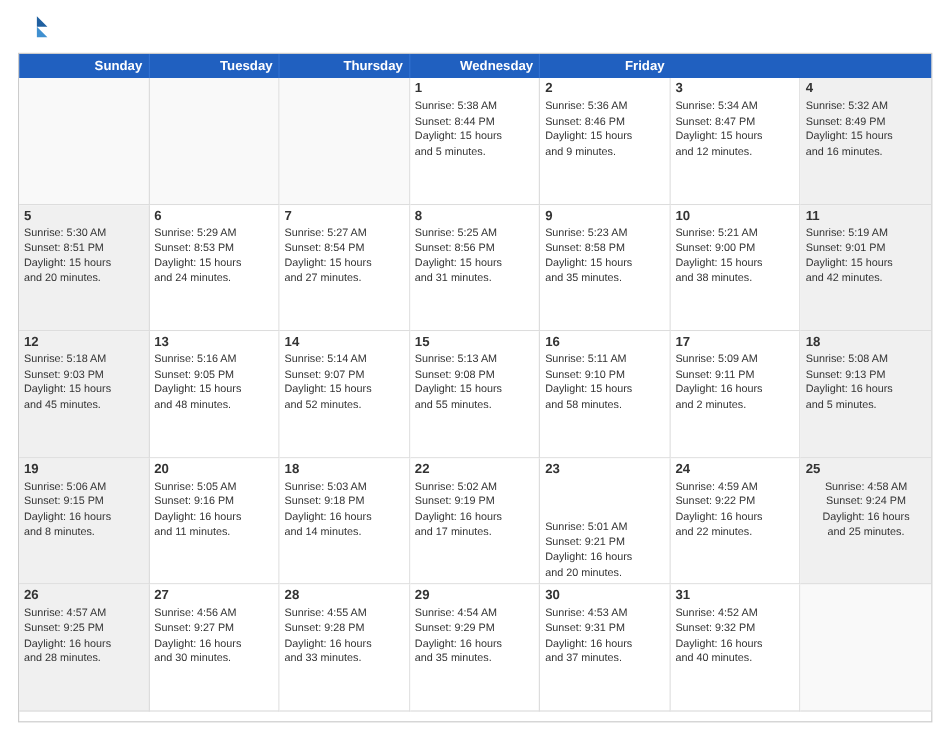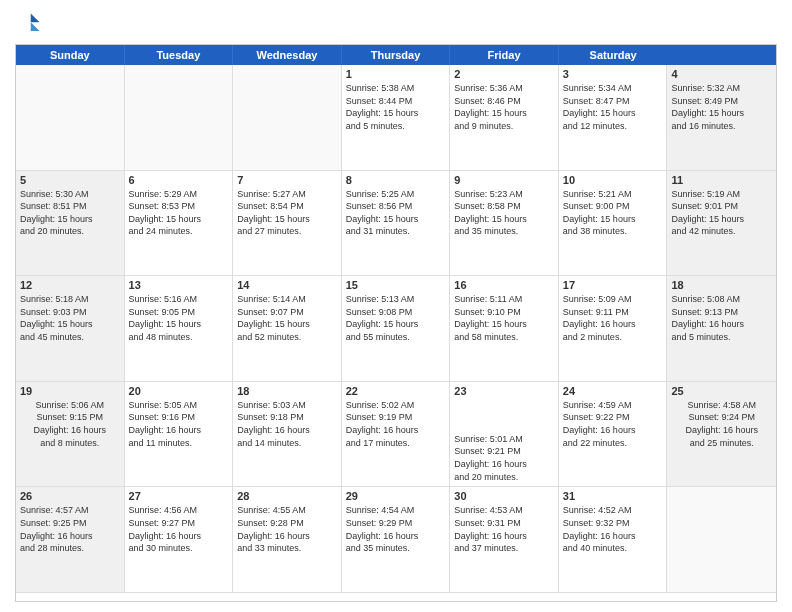--- a/index.html
+++ b/index.html
@@ -66,21 +66,21 @@
     .cal-header {
       display: grid;
       grid-template-columns: repeat(7, 1fr);
       background: #2060c0;
     }
     .cal-header-cell {
       color: #fff;
       font-size: 11px;
       font-weight: bold;
       padding: 4px 5px;
-      text-align: center;
+      text-align: right;
       border-right: 1px solid #3070d0;
     }
     .cal-header-cell:last-child { border-right: none; }
     .cal-body {
       display: grid;
       grid-template-columns: repeat(7, 1fr);
       grid-template-rows: repeat(5, 1fr);
       height: calc(100% - 28px);
     }
     .cal-cell {
@@ -126,24 +126,23 @@
     <div class="title-section">
       <div class="month-title"></div>
       <div class="location"></div>
     </div>
   </div>
 
   <div class="calendar">
     <div class="cal-header" id="cal-header">
         <div class="cal-header-cell">Sunday</div>
         <div class="cal-header-cell">Tuesday</div>
+        <div class="cal-header-cell">Thursday</div>
         <div class="cal-header-cell">Wednesday</div>
-        <div class="cal-header-cell">Thursday</div>
         <div class="cal-header-cell">Friday</div>
-        <div class="cal-header-cell">Saturday</div>
       </div>
     <div class="cal-body" id="cal-body">
         <div class="cal-cell empty"></div>
         <div class="cal-cell empty"></div>
         <div class="cal-cell empty"></div>
         <div class="cal-cell">
           <span class="day-num">1</span>
           <div class="cell-text" style="white-space: pre-line;">Sunrise: 5:38 AM
 Sunset: 8:44 PM
 Daylight: 15 hours
@@ -263,21 +262,21 @@
         </div>
         <div class="cal-cell shaded">
           <span class="day-num">18</span>
           <div class="cell-text" style="white-space: pre-line;">Sunrise: 5:08 AM
 Sunset: 9:13 PM
 Daylight: 16 hours
 and 5 minutes.</div>
         </div>
         <div class="cal-cell shaded">
           <span class="day-num">19</span>
-          <div class="cell-text" style="white-space: pre-line; text-align: center;">Sunrise: 5:06 AM
+          <div class="cell-text" style="white-space: pre-line;">Sunrise: 5:06 AM
 Sunset: 9:15 PM
 Daylight: 16 hours
 and 8 minutes.</div>
         </div>
         <div class="cal-cell">
           <span class="day-num">20</span>
           <div class="cell-text" style="white-space: pre-line;">Sunrise: 5:05 AM
 Sunset: 9:16 PM
 Daylight: 16 hours
 and 11 minutes.</div>

